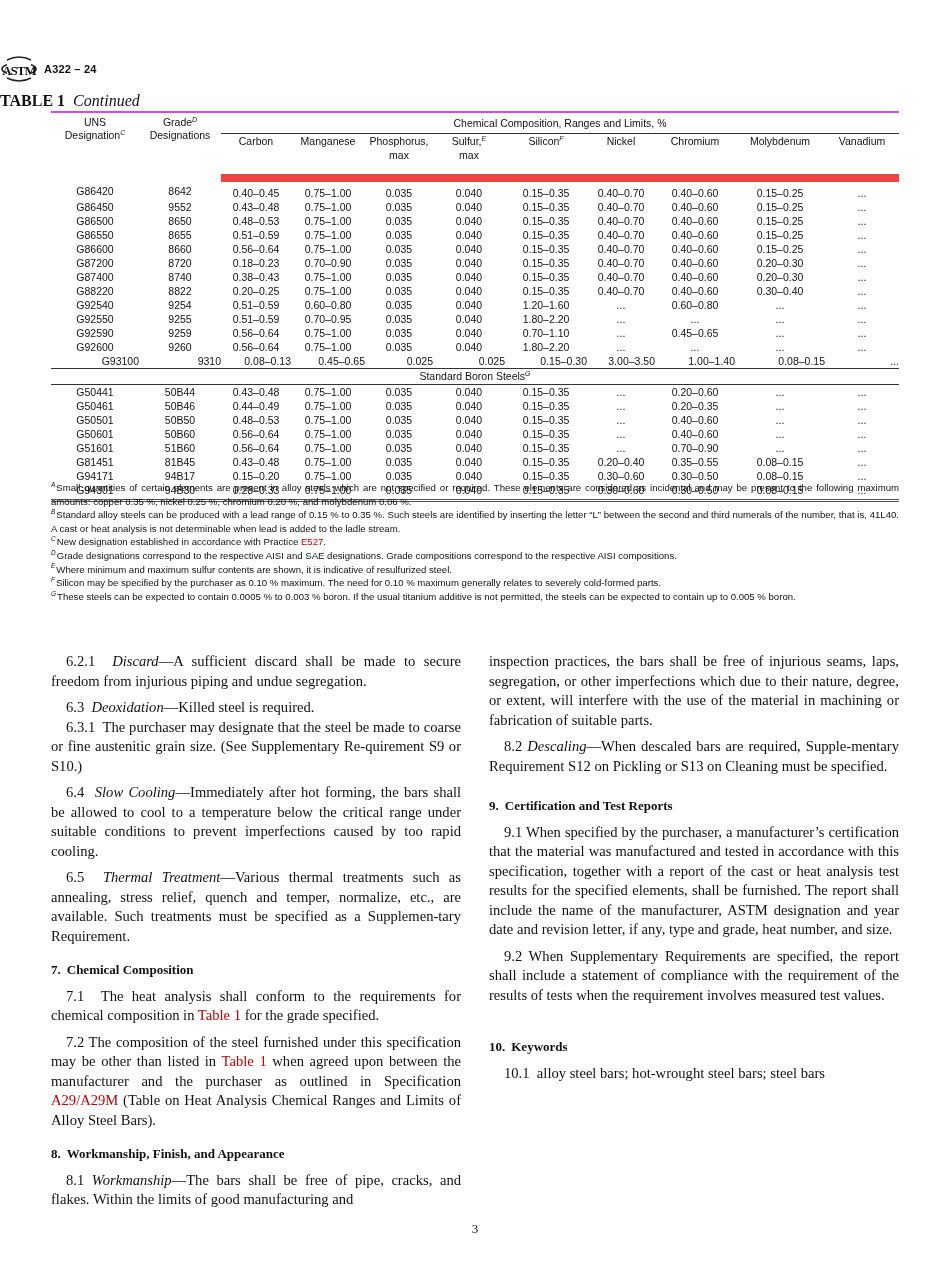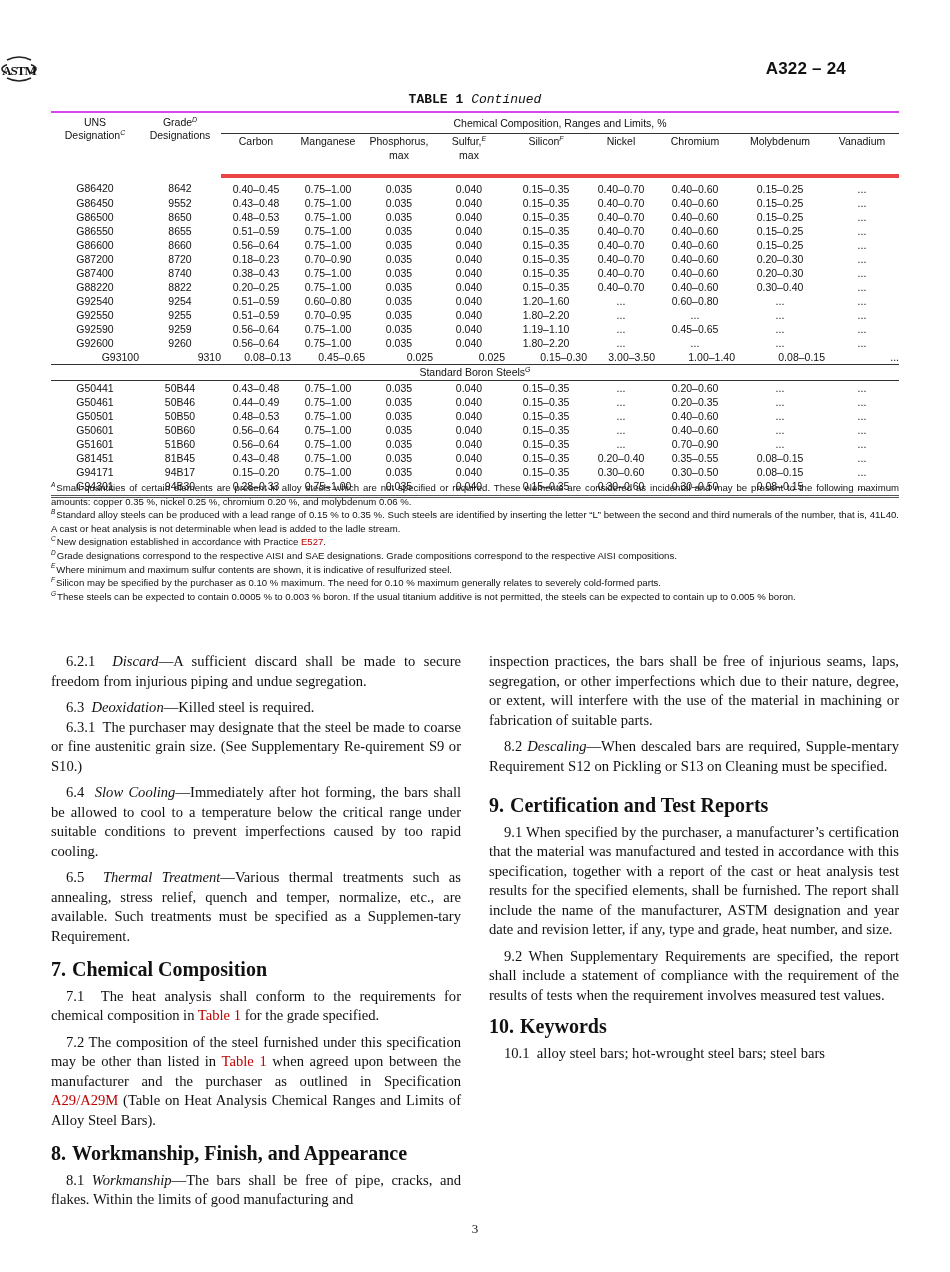--- a/index.html
+++ b/index.html
@@ -1,52 +1,52 @@
 <!DOCTYPE html>
 <html><head>
 <meta charset="utf-8">
 <style>
   html, body { margin: 0; padding: 0; background: #fff; }
   body { width: 950px; height: 1272px; position: relative; color: #111; overflow: hidden; }
   .serif { font-family: "Liberation Serif", "DejaVu Serif", serif; }
 
   
-  .doc-header { position: absolute; top: 54px; left: 0; width: 846px; display: flex; justify-content: space-between; align-items: center; gap: 6px; }
+  .doc-header { position: absolute; top: 54px; left: 0; width: 846px; display: flex; justify-content: flex-start; align-items: center; gap: 6px; }
   .astm-logo { width: 38px; height: 30px; }
-  .doc-id { font-family: "Liberation Sans", sans-serif; font-weight: bold; font-size: 17px; letter-spacing: 0.2px; }
-  .table-caption { position: absolute; top: 92px; left: 0; width: 950px; text-align: center; font-family: Liberation Mono, monospace; font-size: 13px; }
+  .doc-id { font-family: "Liberation Sans", sans-serif; font-weight: bold; font-size: 11px; letter-spacing: 0.2px; }
+  .table-caption { position: absolute; top: 92px; left: 0; width: 950px; font-family: Liberation Serif, serif; font-size: 16px; }
   .table-caption b { font-weight: bold; margin-right: 8px; }
   .table-caption i { font-style: italic; }
 
   
   .chem-table { position: absolute; top: 111px; left: 51px; width: 848px; border-collapse: collapse; font-family: "Liberation Sans", sans-serif; font-size: 10.5px; }
   .chem-table th, .chem-table td { padding: 0; font-weight: normal; text-align: center; line-height: 14px; }
   .chem-table thead tr.top th { border-top: 2px solid #d946ef; }
-  .chem-table thead tr.sub th { border-bottom: 4px solid #ef4444; padding-bottom: 12px; vertical-align: top; }
+  .chem-table thead tr.sub th { border-bottom: 8px solid #ef4444; padding-bottom: 12px; vertical-align: top; }
   .chem-table th.group { border-bottom: 1.5px solid #333; padding: 3px 0 3px 0; }
   .chem-table th.stub { vertical-align: top; padding-top: 3px; line-height: 13px; }
   .chem-table tbody.s1 tr:first-child td { padding-top: 4px; }
   .chem-table tbody.s1 tr:last-child td { border-bottom: 1.5px solid #333; text-align: right; }
   .chem-table td.sect { padding: 0; line-height: 15px; border-bottom: 1.5px solid #333; }
   .chem-table tbody.s2 tr:last-child td { border-bottom: 3px double #555; padding-bottom: 2px; }
   sup { font-size: 7px; font-style: italic; vertical-align: super; line-height: 0; }
 
   
   .footnotes { position: absolute; top: 481px; left: 51px; width: 848px; font-family: "Liberation Sans", sans-serif; font-size: 9.6px; line-height: 13.6px; text-align: justify; }
   .footnotes p { margin: 0; }
   .footnotes sup { font-size: 6.5px; margin-right: 1px; }
 
   
   .col { position: absolute; top: 652px; width: 410px; font-family: "Liberation Serif", serif; font-size: 14.6px; line-height: 19.5px; text-align: justify; }
   .col.left { left: 51px; }
   .col.right { left: 489px; }
   .col p { margin: 0 0 7px 0; text-indent: 15px; }
   .col p.tight { margin-bottom: 0; }
   .col p.cont { text-indent: 0; }
-  .col h3 { margin: 14px 0 7px 0; font-size: 20px; font-weight: bold; line-height: 19.5px; }
+  .col h3 { margin: 14px 0 7px 0; font-size: 13px; font-weight: bold; line-height: 19.5px; }
   .col h3 .num { margin-right: 6px; }
   .col i { font-style: italic; margin-top: 32px; }
   .link { color: #c00000; }
 
   .page-num { position: absolute; top: 1221px; left: 0; width: 950px; text-align: center; font-family: "Liberation Serif", serif; font-size: 13px; }
 </style>
 </head>
 <body>
 
 <div class="doc-header">
@@ -233,21 +233,21 @@
         <td>...</td>
         <td>...</td>
       </tr>
       <tr>
         <td>G92590</td>
         <td>9259</td>
         <td>0.56–0.64</td>
         <td>0.75–1.00</td>
         <td>0.035</td>
         <td>0.040</td>
-        <td>1.19–1.10</td>
+        <td>0.70–1.10</td>
         <td>...</td>
         <td>0.45–0.65</td>
         <td>...</td>
         <td>...</td>
       </tr>
       <tr>
         <td>G92600</td>
         <td>9260</td>
         <td>0.56–0.64</td>
         <td>0.75–1.00</td>
@@ -408,17 +408,17 @@
   <h3><span class="num">8.</span><span>Workmanship, Finish, and Appearance</span></h3>
   <p><span>8.1</span> <i>Workmanship</i><span>—The bars shall be free of pipe, cracks, and flakes. Within the limits of good manufacturing and</span></p>
 </div>
 
 <div class="col right serif">
   <p class="cont">inspection practices, the bars shall be free of injurious seams, laps, segregation, or other imperfections which due to their nature, degree, or extent, will interfere with the use of the material in machining or fabrication of suitable parts.</p>
   <p><span>8.2</span> <i>Descaling</i><span>—When descaled bars are required, Supple-mentary Requirement S12 on Pickling or S13 on Cleaning must be specified.</span></p>
   <h3 style="margin-top:20px"><span class="num">9.</span><span>Certification and Test Reports</span></h3>
   <p><span>9.1</span> <span>When specified by the purchaser, a manufacturer’s certification that the material was manufactured and tested in accordance with this specification, together with a report of the cast or heat analysis test results for the specified elements, shall be furnished. The report shall include the name of the manufacturer, ASTM designation and year date and revision letter, if any, type and grade, heat number, and size.</span></p>
   <p><span>9.2</span> <span>When Supplementary Requirements are specified, the report shall include a statement of compliance with the requirement of the results of tests when the requirement involves measured test values.</span></p>
-  <h3 style="margin-top:12px"><span class="num">10.</span><span>Keywords</span></h3>
+  <h3 style="margin-top:32px"><span class="num">10.</span><span>Keywords</span></h3>
   <p><span>10.1</span>&nbsp; <span>alloy steel bars; hot-wrought steel bars; steel bars</span></p>
 </div>
 
 <div class="page-num">3</div>
 
 </body></html>

